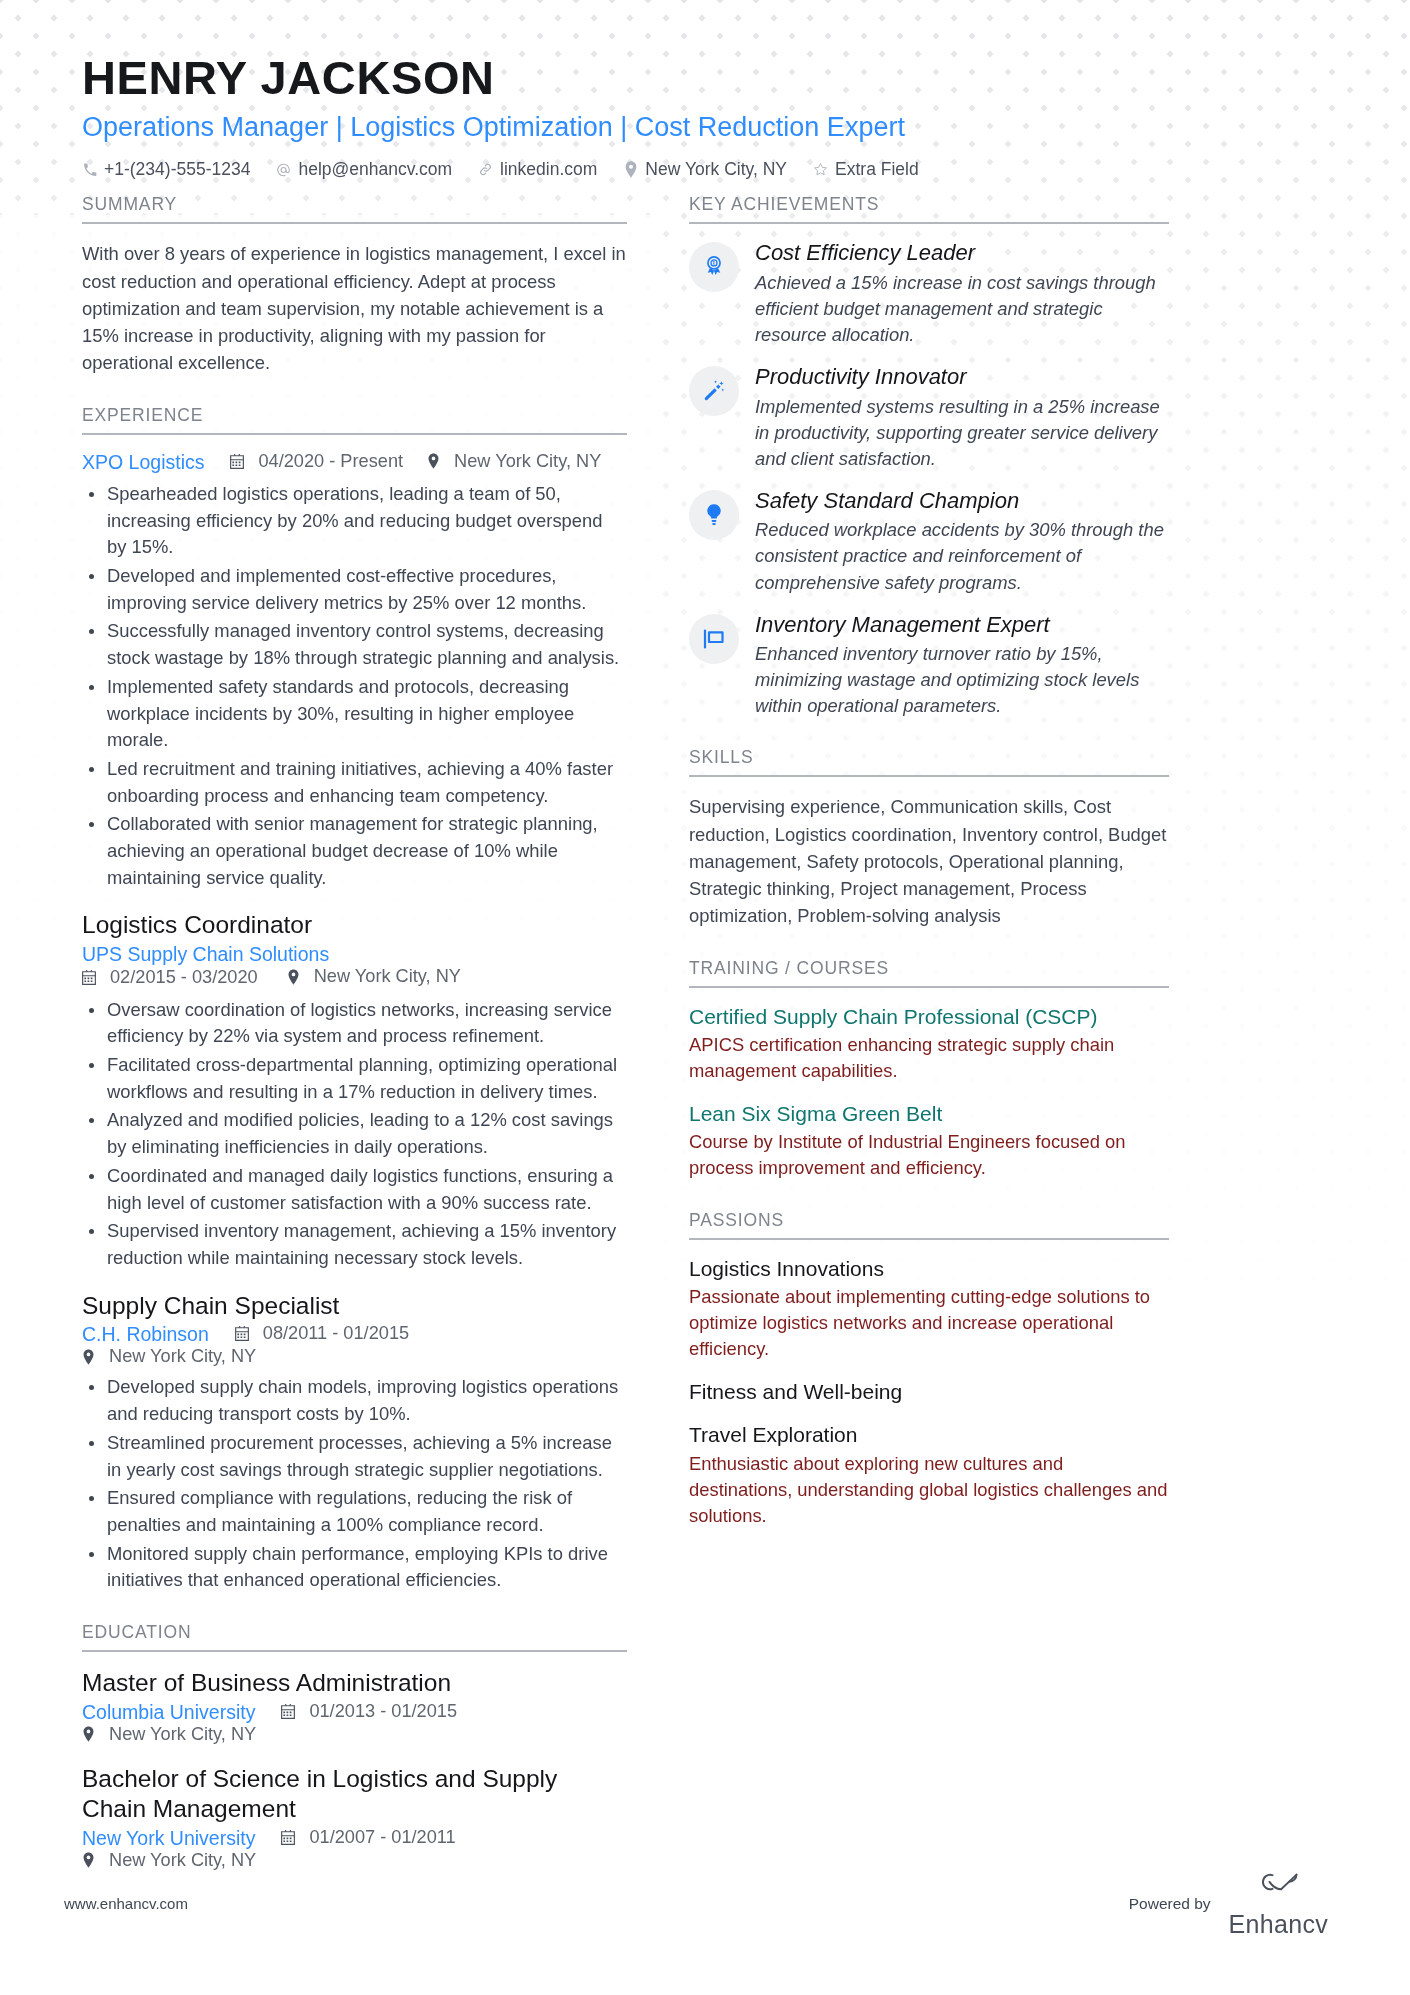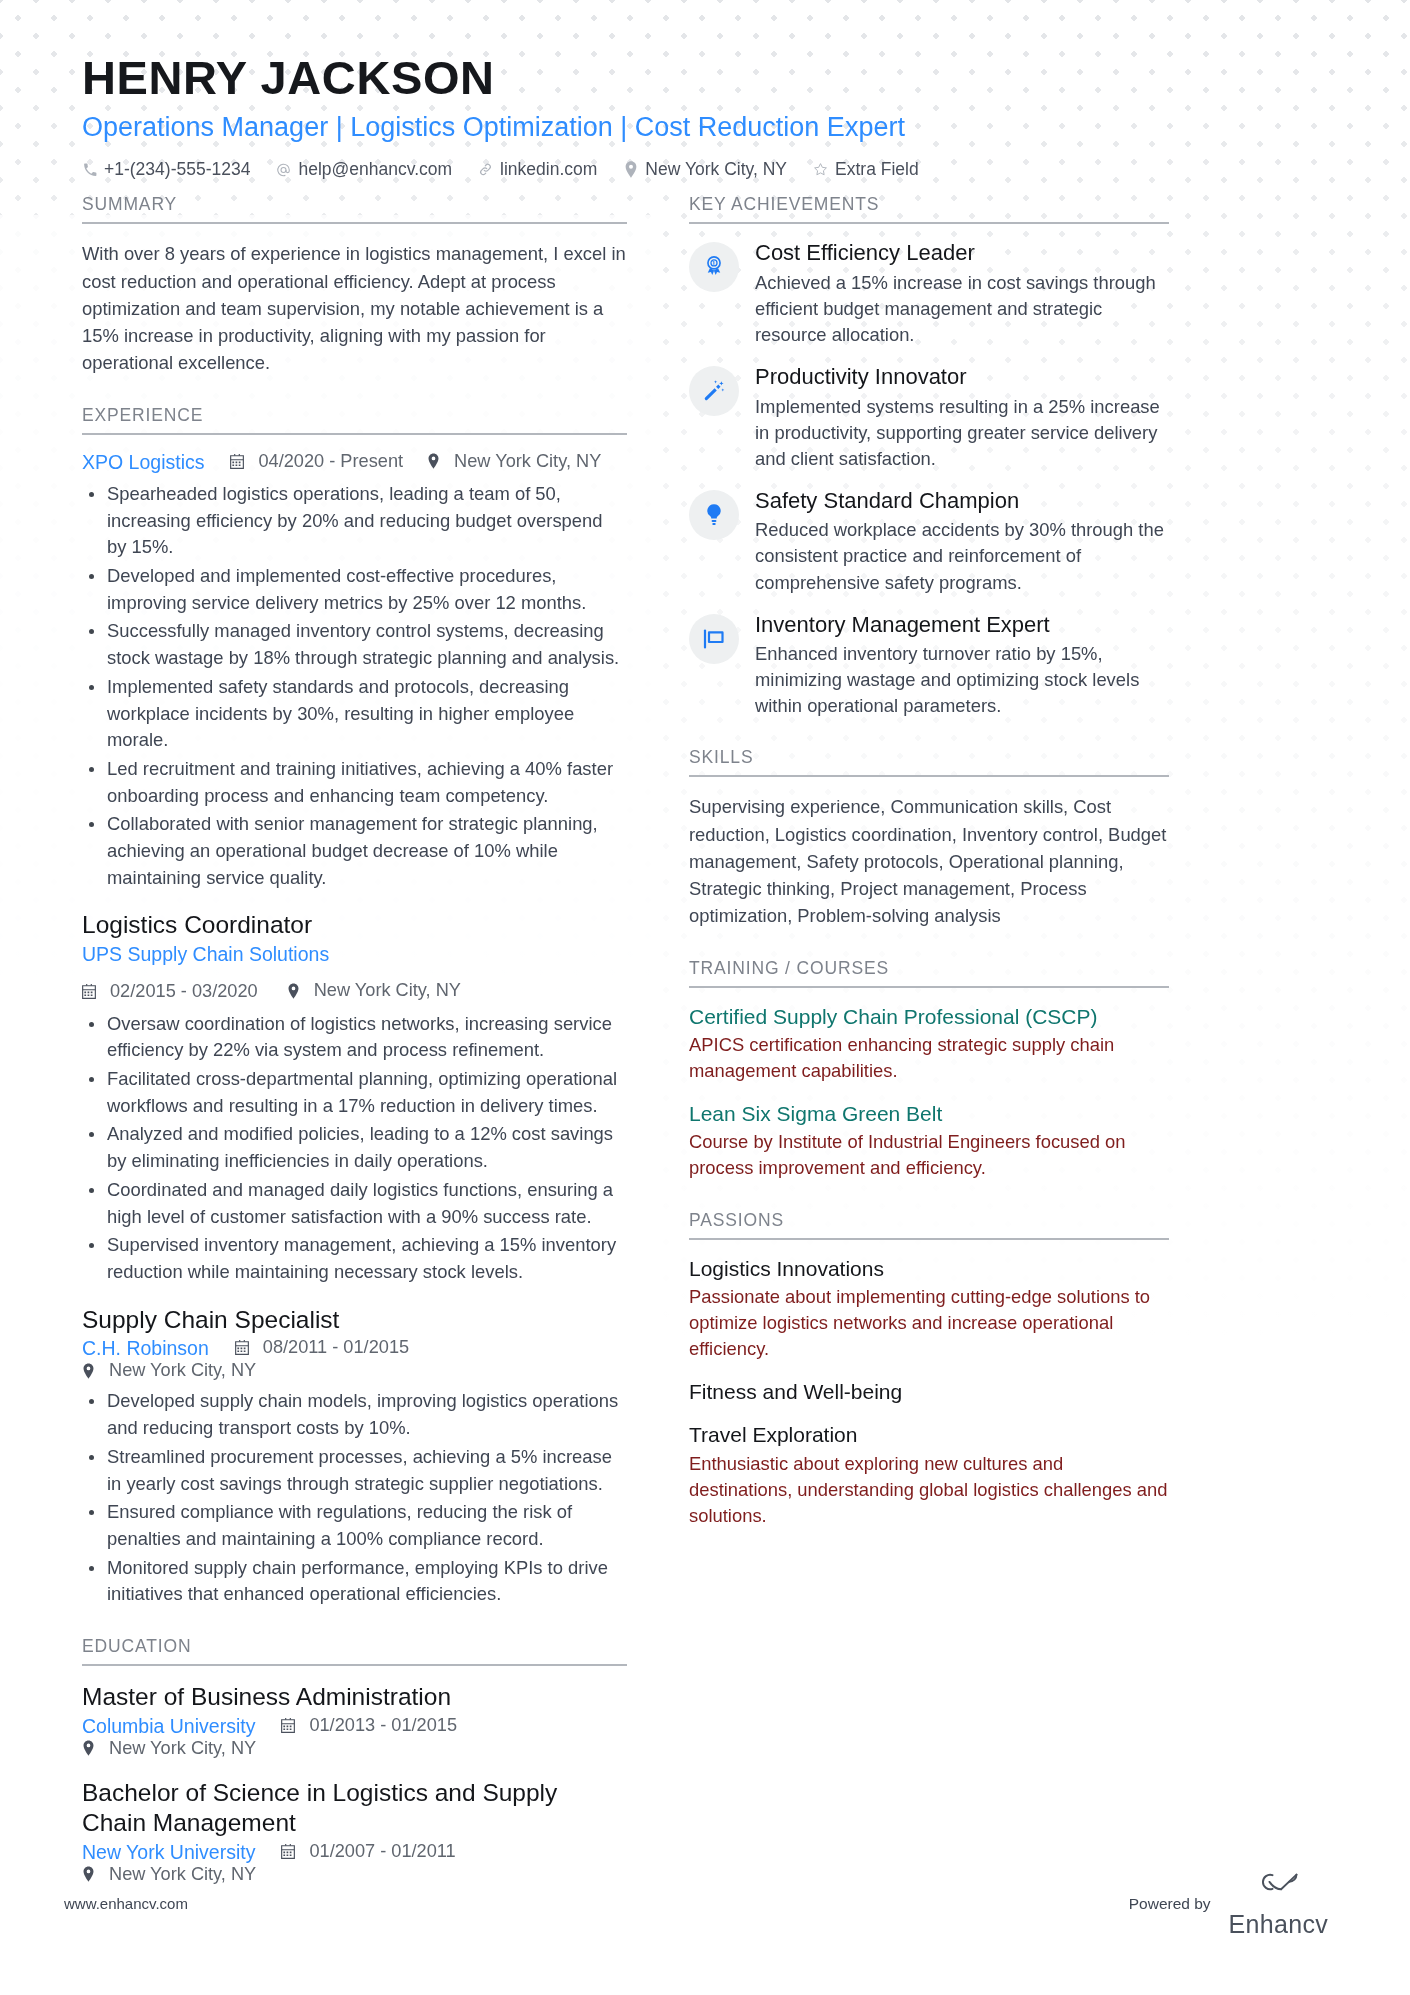--- a/index.html
+++ b/index.html
@@ -143,21 +143,21 @@
     flex-wrap: wrap;
     font-size: 18.2px;
     margin-bottom: 7px;
   }
   .entry-meta.stacked { display: block; }
   .org {
     color: #2f8dff;
     margin-right: 26px;
     font-size: 19.5px;
   }
-  .entry-meta.stacked .org { display: block; margin-bottom: 14px; }
+  .entry-meta.stacked .org { display: block; margin-bottom: 0; }
   .meta-bit {
     display: inline-flex;
     align-items: center;
     gap: 14px;
     color: #60666f;
     margin-right: 24px;
     white-space: nowrap;
   }
   .meta-bit .mi { color: #4a505c; display: inline-flex; }
 
@@ -178,20 +178,21 @@
     border-radius: 50%;
     background: #41474f;
   }
 
   
   .ach {
     display: flex;
     gap: 16px;
     margin-bottom: 16px;
     align-items: flex-start;
+    font-style: italic;
   }
   .ach-badge {
     flex: 0 0 auto;
     width: 50px; height: 50px;
     border-radius: 50%;
     background: #eef0f1;
     display: flex;
     align-items: center;
     justify-content: center;
     margin-top: 2px;

